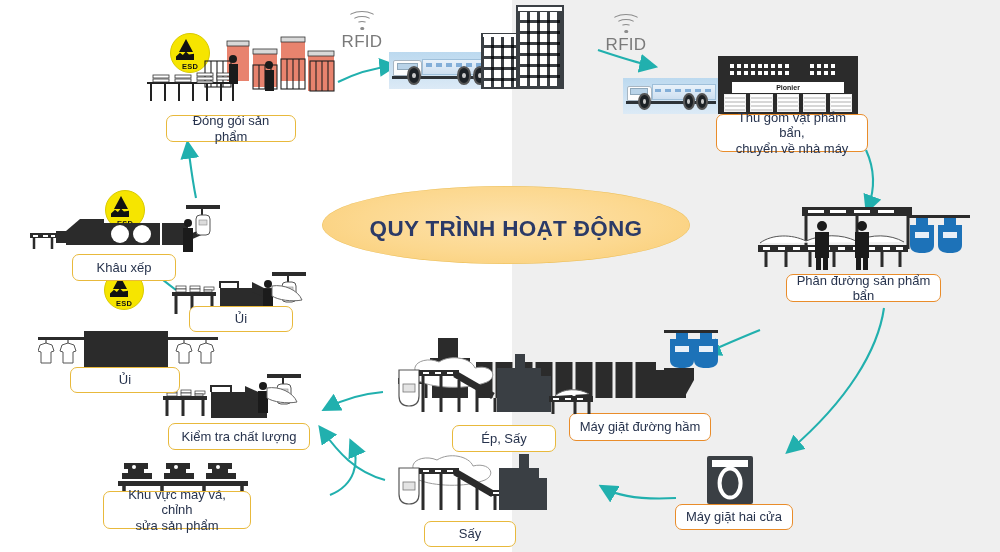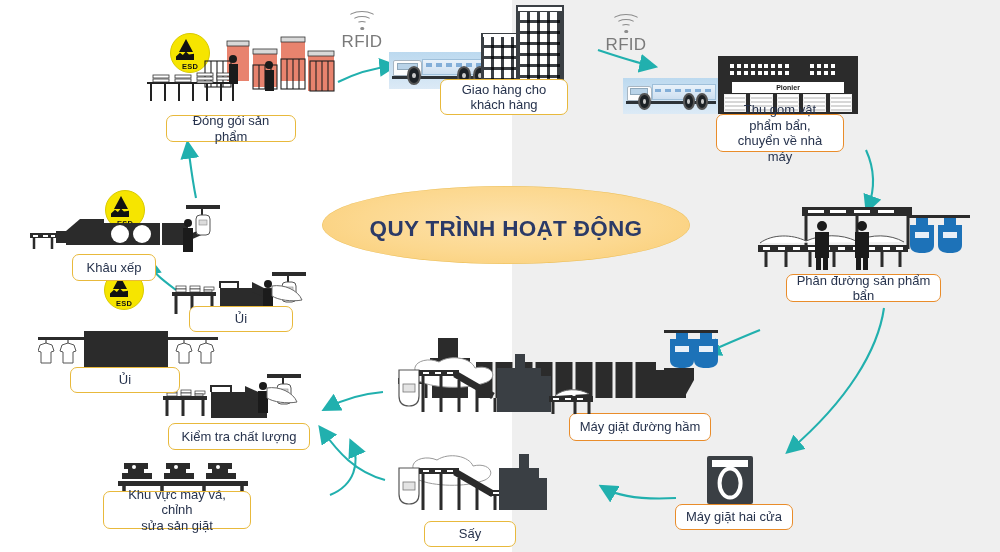--- a/index.html
+++ b/index.html
@@ -269,22 +269,20 @@
 
   <div class="tower" style="left:481px;top:33px;width:38px;height:56px;">
     <div class="cap"></div>
     <div class="grid"></div>
   </div>
   <div class="tower" style="left:516px;top:5px;width:48px;height:84px;">
     <div class="cap"></div>
     <div class="grid"></div>
   </div>
 
-  <div class="lbl" style="left:440px;top:79px;width:128px;height:36px;">Giao hàng cho
-khách hàng</div>
 
   <div class="rfid" style="left:600px;top:14px;width:52px;text-align:center;">
     <div class="waves">
         <i></i>
         <i></i>
         <i></i>
         <b></b>
       </div>
     <div>RFID</div>
   </div>
@@ -341,21 +339,21 @@
     <div class="sign">Pionier</div>
     <div class="doors">
       <b></b>
         <b></b>
         <b></b>
         <b></b>
         <b></b>
     </div>
   </div>
 
-  <div class="lbl orange" style="left:716px;top:114px;width:128px;height:38px;">Thu gom vật phẩm bẩn,
+  <div class="lbl orange" style="left:716px;top:114px;width:152px;height:38px;">Thu gom vật phẩm bẩn,
 chuyển về nhà máy</div>
 
   <svg class="art" style="left:758px;top:205px;width:215px;height:70px;">
 
     <rect x="44" y="2" width="110" height="9" fill="#2b2b2b"></rect>
     <g fill="#fff">
         <rect x="50" y="5" width="16" height="3"></rect>
         <rect x="72" y="5" width="16" height="3"></rect>
         <rect x="96" y="5" width="16" height="3"></rect>
         <rect x="120" y="5" width="16" height="3"></rect>
@@ -491,20 +489,21 @@
 
     <rect x="156" y="44" width="44" height="6" fill="#2b2b2b"></rect>
     <g fill="#fff">
         <rect x="160" y="46" width="6" height="2"></rect>
         <rect x="172" y="46" width="6" height="2"></rect>
         <rect x="184" y="46" width="6" height="2"></rect>
       </g>
     <path d="M160,50 L160,62 M182,50 L182,62 M196,50 L196,62" stroke="#2b2b2b" stroke-width="3"></path>
     <path d="M162,44 C170,36 186,36 196,42" fill="#fff" stroke="#666" stroke-width="1"></path>
   </svg>
+  <div class="lbl" style="left:452px;top:425px;width:104px;height:27px;">Ép, Sấy</div>
 
   <svg class="art" style="left:163px;top:370px;width:150px;height:60px;">
 
     <rect x="0" y="26" width="44" height="4" fill="#2b2b2b"></rect>
     <g fill="#fff" stroke="#333" stroke-width=".7">
       <rect x="4" y="20" width="10" height="3"></rect>
         <rect x="4" y="23" width="10" height="3"></rect>
       <rect x="18" y="20" width="10" height="3"></rect>
         <rect x="18" y="23" width="10" height="3"></rect>
       <rect x="32" y="21" width="10" height="3"></rect>
@@ -542,21 +541,21 @@
       <rect x="0" y="26" width="130" height="5"></rect>
     </g>
     <g fill="#fff">
         <circle cx="16" cy="12" r="2"></circle>
         <circle cx="58" cy="12" r="2"></circle>
         <circle cx="100" cy="12" r="2"></circle>
       </g>
     <path d="M6,31 L6,48 M44,31 L44,48 M86,31 L86,48 M124,31 L124,48" stroke="#2b2b2b" stroke-width="3.5"></path>
   </svg>
   <div class="lbl" style="left:103px;top:491px;width:148px;height:38px;">Khu vực may vá, chỉnh
-sửa sản giặt</div>
+sửa sản phẩm</div>
 
   <svg class="art" style="left:172px;top:272px;width:140px;height:54px;">
     <rect x="0" y="20" width="44" height="4" fill="#2b2b2b"></rect>
     <g fill="#fff" stroke="#333" stroke-width=".7">
       <rect x="4" y="14" width="10" height="3"></rect>
         <rect x="4" y="17" width="10" height="3"></rect>
       <rect x="18" y="14" width="10" height="3"></rect>
         <rect x="18" y="17" width="10" height="3"></rect>
       <rect x="32" y="15" width="10" height="3"></rect>
         <rect x="32" y="18" width="8" height="2"></rect>
@@ -633,15 +632,15 @@
 
     <rect x="156" y="0" width="34" height="4" fill="#2b2b2b"></rect>
     <path d="M172,4 L172,11" stroke="#2b2b2b" stroke-width="2"></path>
     <rect x="166" y="10" width="14" height="20" rx="4" fill="#fff" stroke="#555" stroke-width="1"></rect>
     <rect x="169" y="15" width="8" height="5" fill="#dcdcdc" stroke="#888" stroke-width=".6"></rect>
     <g fill="#1b1b1b">
         <circle cx="158" cy="18" r="4"></circle>
         <rect x="153" y="23" width="10" height="24"></rect>
       </g>
   </svg>
-  <div class="lbl" style="left:72px;top:254px;width:84px;height:27px;">Khâu xếp</div>
+  <div class="lbl" style="left:72px;top:254px;width:104px;height:27px;">Khâu xếp</div>
 
 </div>
 
 </body></html>

